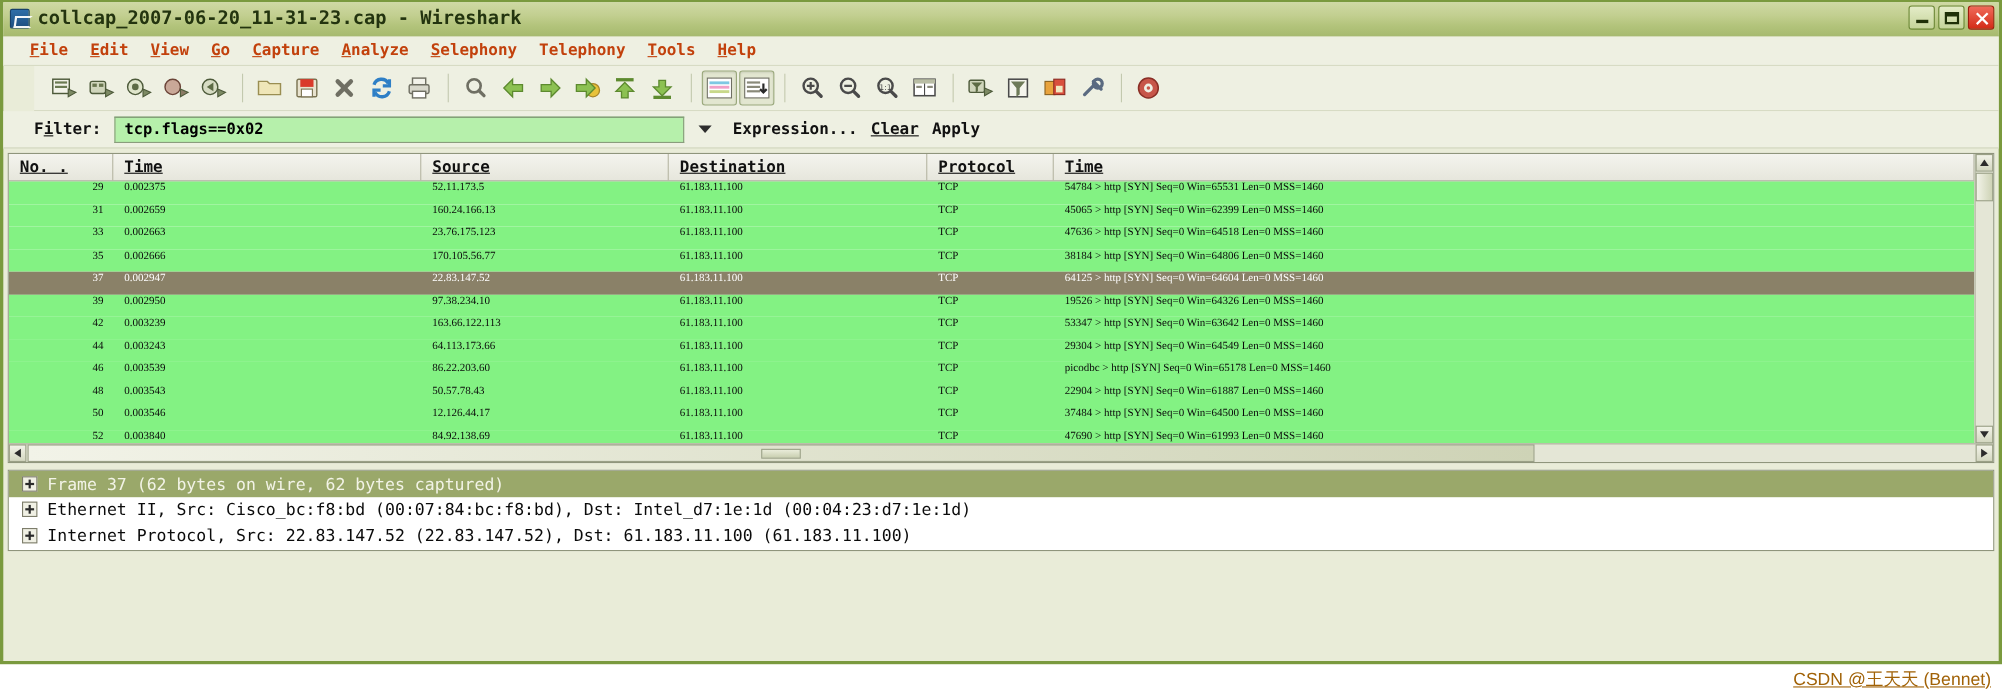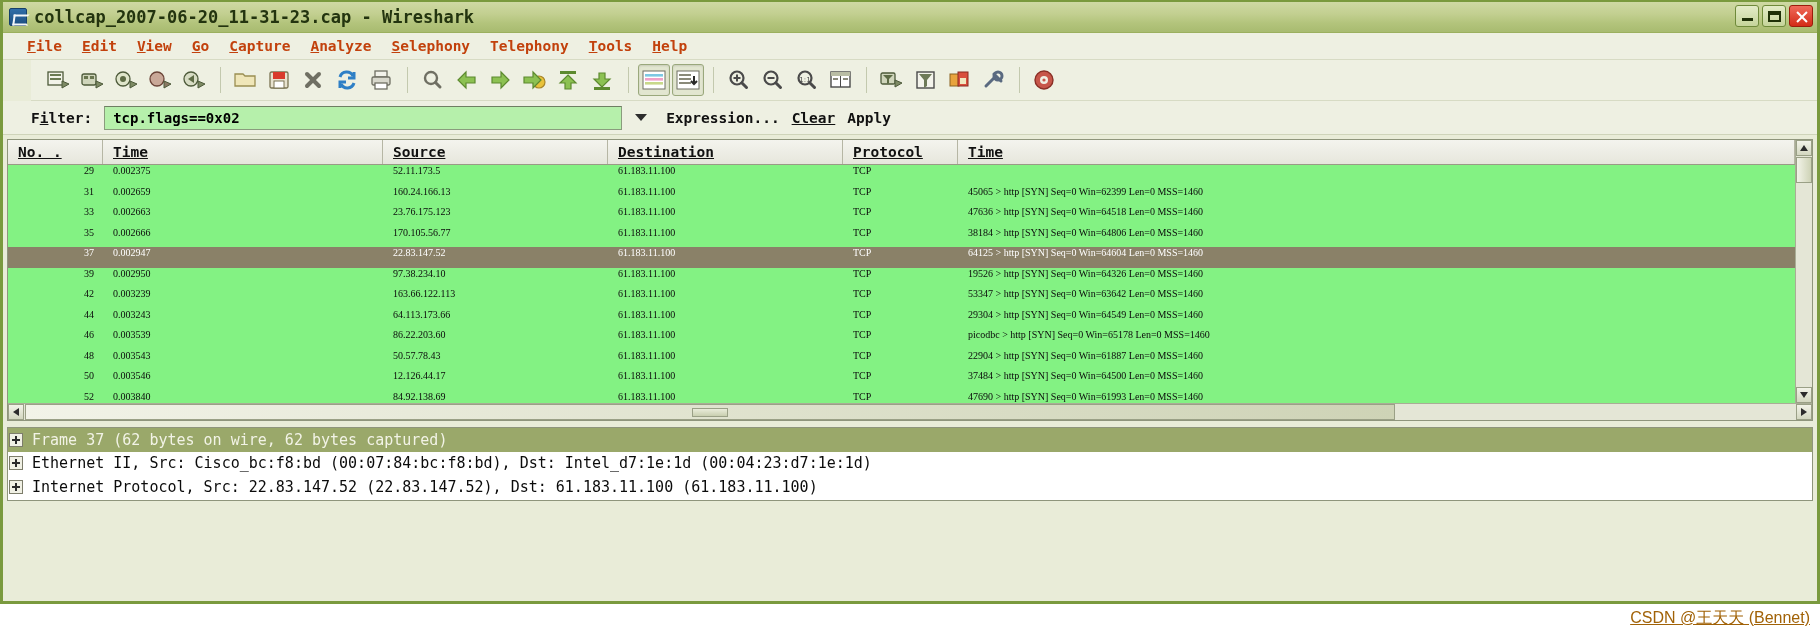--- a/index.html
+++ b/index.html
@@ -308,21 +308,21 @@
     overflow: hidden;
   }
   .drow {
     display: flex;
     align-items: center;
     height: 23.5px;
     font-family: "DejaVu Sans Mono", monospace;
     font-size: 15px;
     color: #0b0b0b;
     white-space: nowrap;
-    padding-left: 1px;
+    padding-left: 12px;
   }
   .drow.sel { background: #9aa86a; color: #f2f3e6; }
   .expander {
     width: 14px; height: 14px;
     border: 1px solid #7d7d6b;
     background: #f0f0e4;
     margin-right: 9px;
     position: relative;
     flex: none;
   }
@@ -620,20 +620,21 @@
           <div class="ch c-prot">Protocol</div>
           <div class="ch c-info">Time</div>
         </div>
         <div class="rows" id="packet-rows">
             <div class="prow">
               <div class="c c-no num">29</div>
               <div class="c c-time">0.002375</div>
               <div class="c c-src">52.11.173.5</div>
               <div class="c c-dst">61.183.11.100</div>
               <div class="c c-prot">TCP</div>
+              <div class="c c-info">54784 &gt; http [SYN] Seq=0 Win=65531 Len=0 MSS=1460</div>
             </div>
             <div class="prow">
               <div class="c c-no num">31</div>
               <div class="c c-time">0.002659</div>
               <div class="c c-src">160.24.166.13</div>
               <div class="c c-dst">61.183.11.100</div>
               <div class="c c-prot">TCP</div>
               <div class="c c-info">45065 &gt; http [SYN] Seq=0 Win=62399 Len=0 MSS=1460</div>
             </div>
             <div class="prow">

